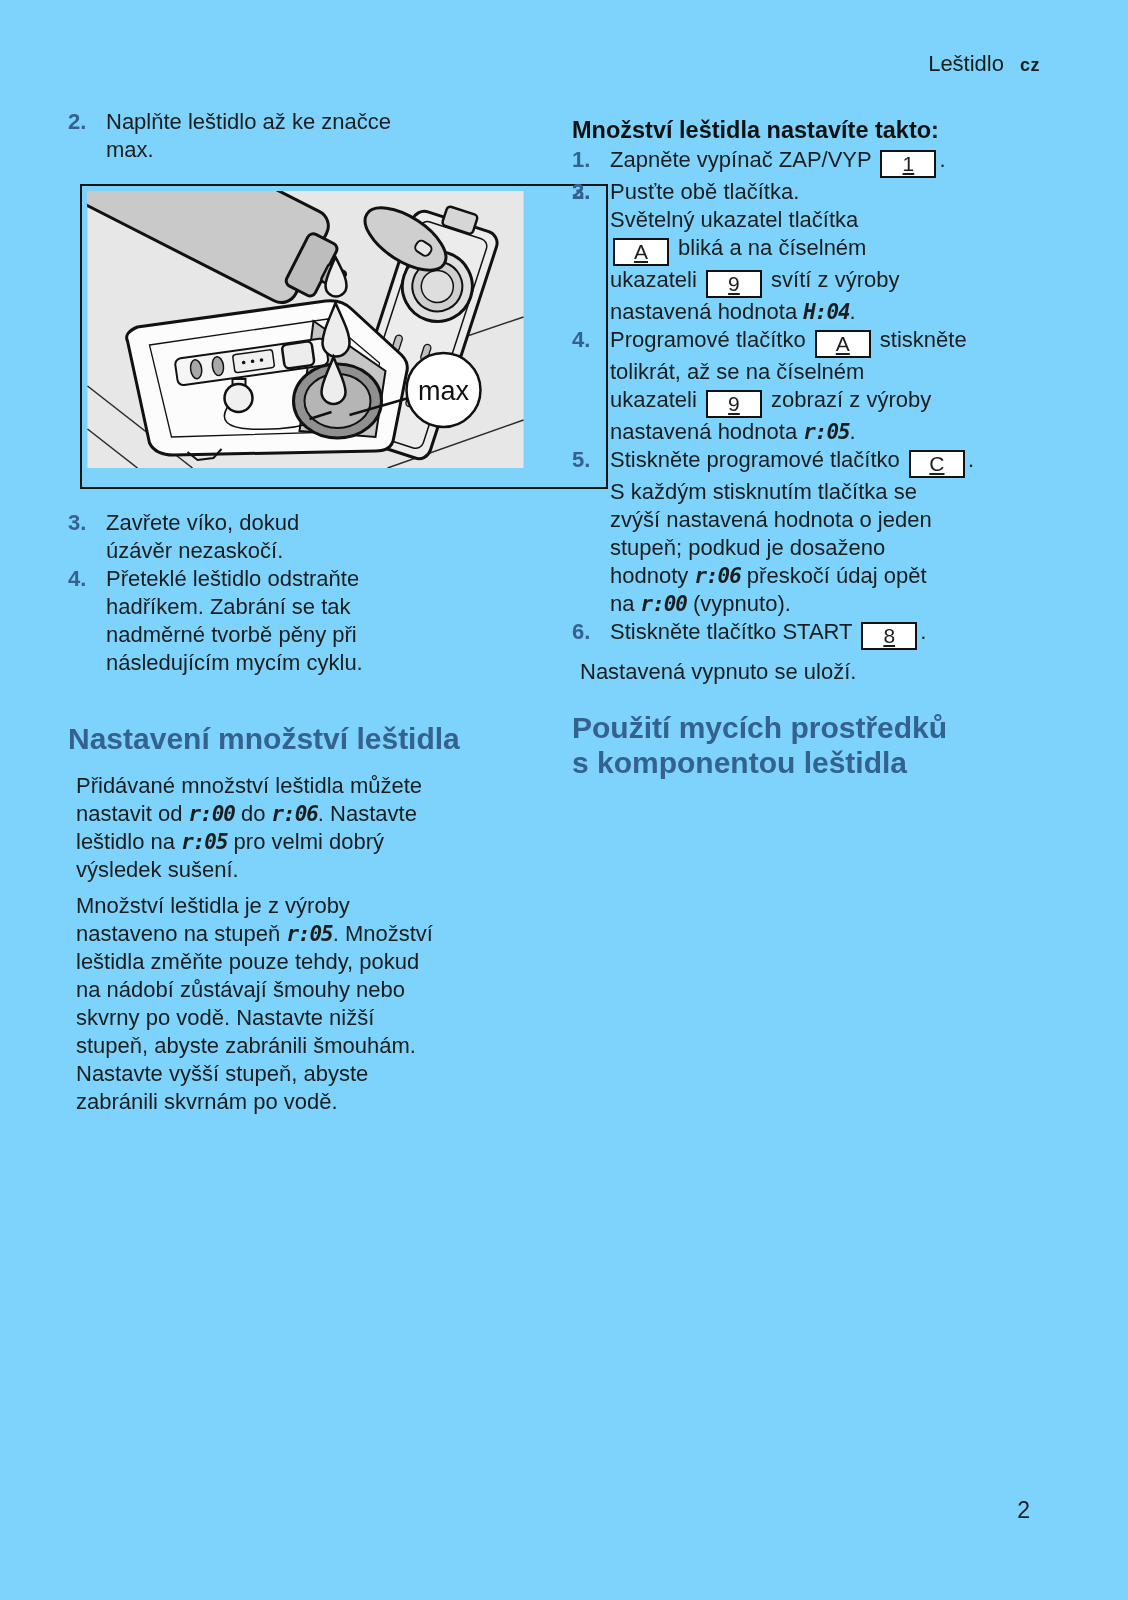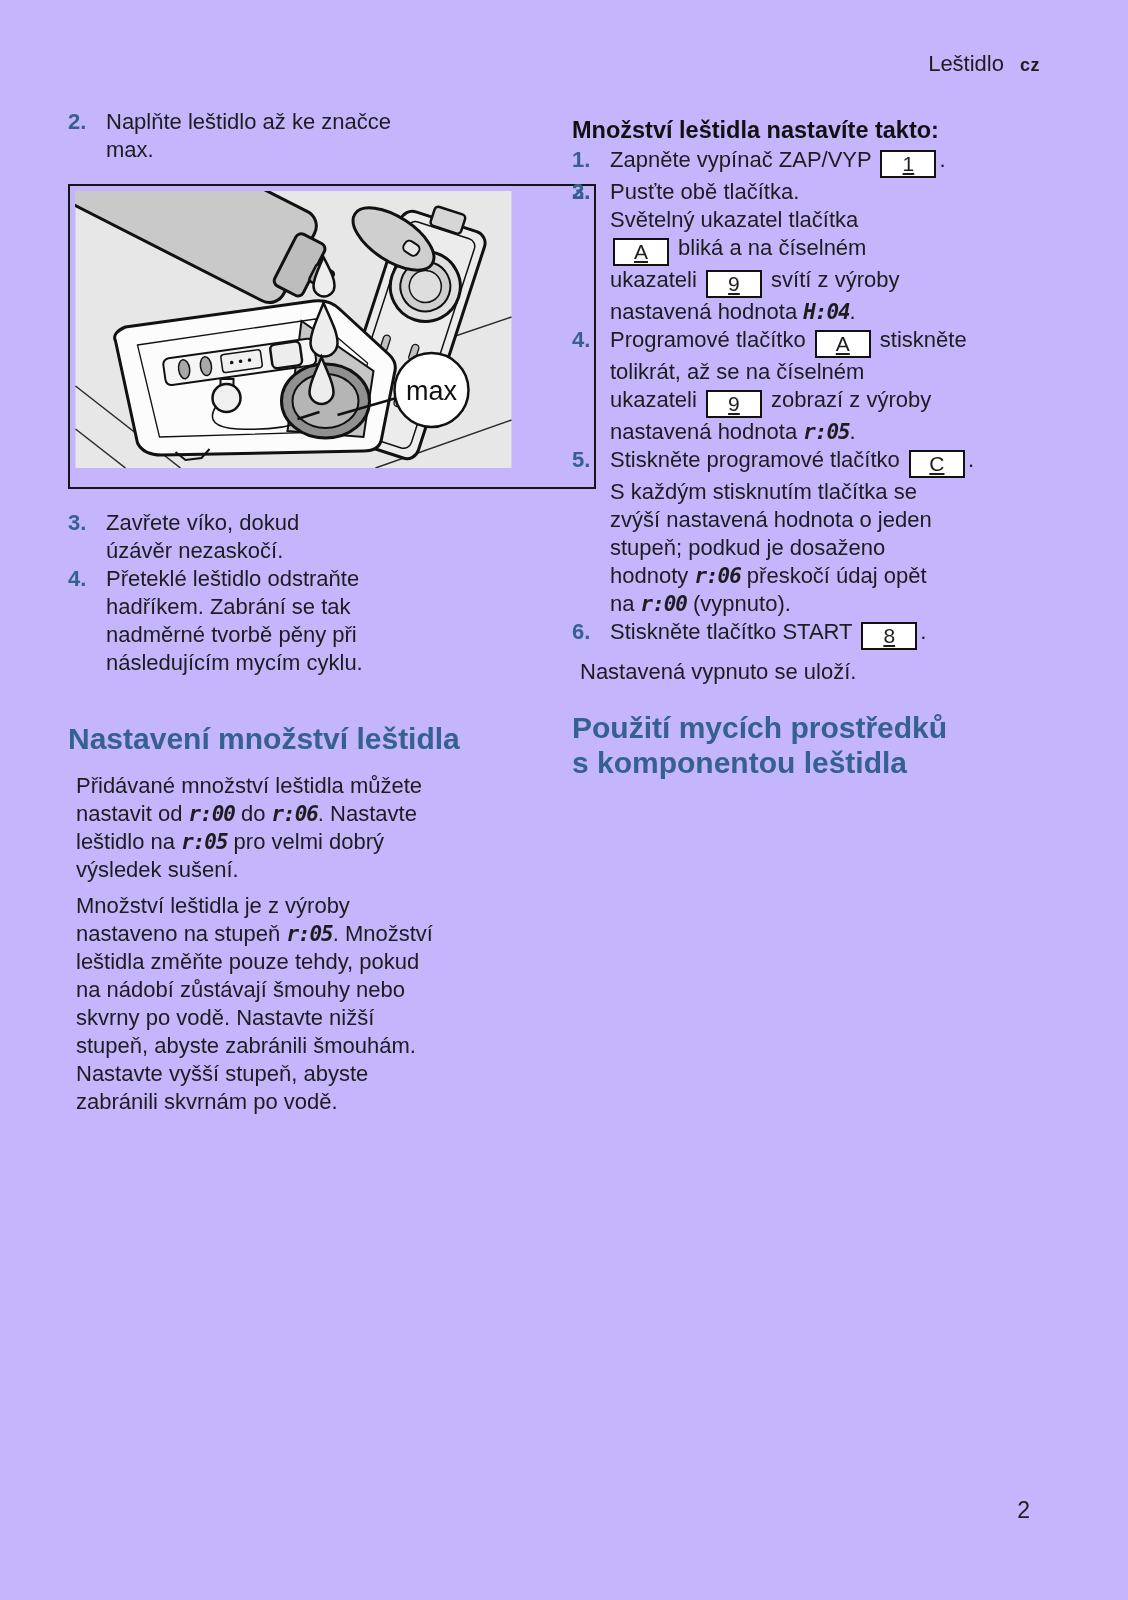--- a/index.html
+++ b/index.html
@@ -1,37 +1,37 @@
 <!DOCTYPE html>
 <html lang="cs" style="--accent: #35618F;"><head>
 <meta charset="utf-8">
 <style>
   html,body { margin:0; padding:0; background:#fff; }
   .page {
-    position:relative; width:1128px; height:1600px; background:#c4b5fd;
+    position:relative; width:1128px; height:1600px; background:#7dd3fc;
     font-family:"Liberation Sans", sans-serif;
     font-size:22px; line-height:28px; color:#1d1d1d; overflow:hidden;
   }
   
   .hdr { position:absolute; top:50px; right:88px; white-space:nowrap; }
   .hdr .section { font-size:22px; }
   .hdr .lang { font-size:18px; font-weight:bold; margin-left:16px; letter-spacing:0.5px; }
 
   
   .cols { position:absolute; top:108px; left:68px; display:flex; gap:52px; }
   .col-left  { width:452px; }
   .col-right { width:486px; }
 
   
   ol.steps { list-style:none; margin:0; padding:0; }
   ol.steps li { position:relative; padding-left:38px; }
   .num { position:absolute; left:0; top:0; font-weight:bold; color:var(--accent,#35618F); }
 
   
-  figure.fig { margin:20px 0 20px 0; border:2.5px solid #161616; padding:5px; width:528px; box-sizing:border-box; }
+  figure.fig { margin:20px 0 20px 12px; border:2.5px solid #161616; padding:5px; width:528px; box-sizing:border-box; }
   .fig-inner { font-size:0; }
 
   
   h1.blue { font-size:30px; line-height:35px; color:var(--accent,#35618F);
             font-weight:bold; margin:44px 0 16px 0; }
   .col-right h1.blue { margin:24px 0 4px 0; }
   h2.intro { font-size:23.5px; line-height:28px; font-weight:bold; margin:8px 0 2px 0; color:#111; }
 
   p { margin:8px; }
   p.note { margin-top:8px; }

